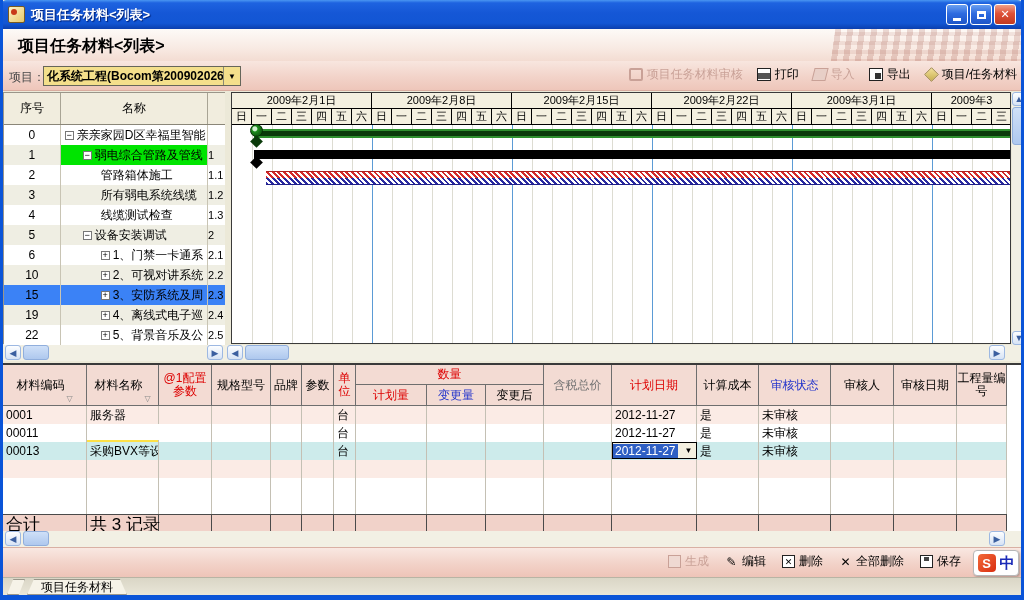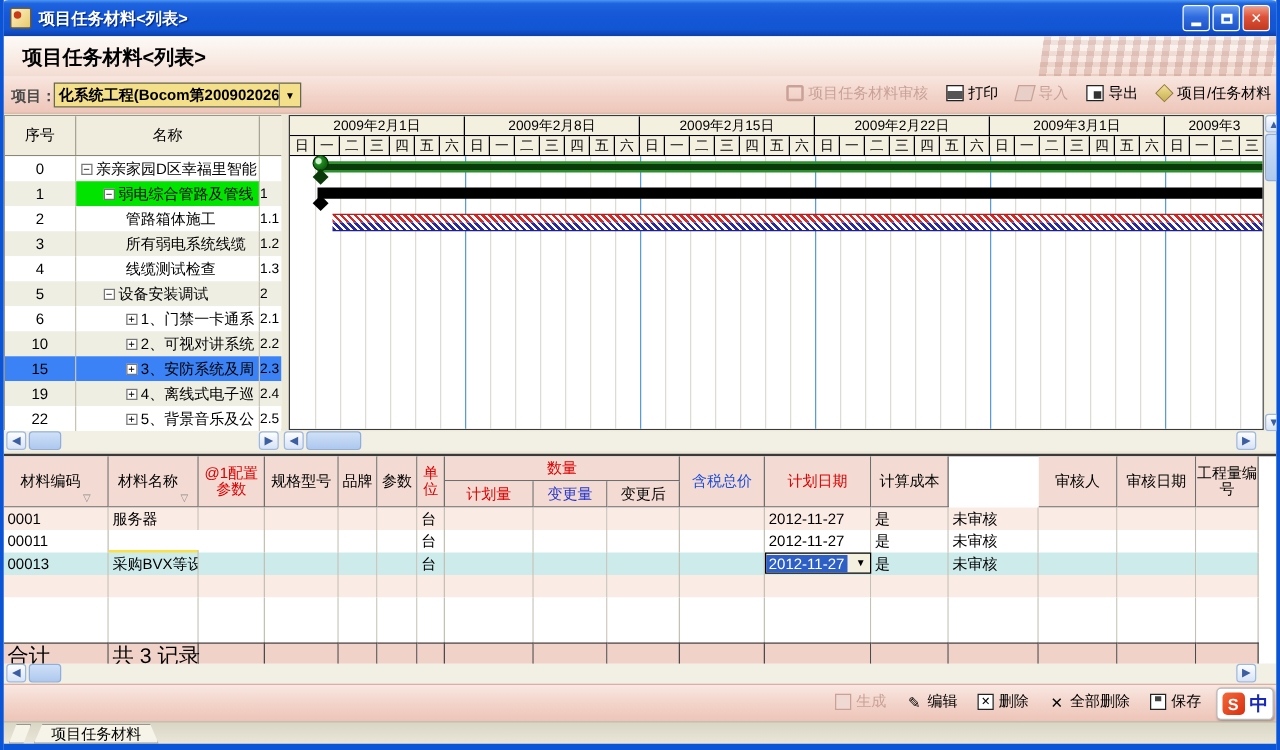--- a/index.html
+++ b/index.html
@@ -32,21 +32,21 @@
     background:
       repeating-linear-gradient(90deg, rgba(150,60,45,.35) 0 6px, rgba(250,235,228,.2) 6px 12px),
       repeating-linear-gradient(0deg, rgba(150,60,45,.25) 0 4px, rgba(250,235,228,.15) 4px 9px);
     transform:skewX(-8deg); }
   .page-heading { position:absolute; left:15px; top:7px; font-size:16px; font-weight:bold; }
 
   
   .toolbar { position:absolute; left:0; top:61px; width:1018px; height:30px;
     background:linear-gradient(180deg,#F8E6DF 0%,#F2D3C9 55%,#EEC6BA 100%);
     border-bottom:1px solid #D9AC9F; }
-  .proj-label { position:absolute; left:6px; top:8px; font-weight:bold; color:#4A4A4A; }
+  .proj-label { position:absolute; left:6px; top:8px; font-weight:normal; color:#4A4A4A; }
   .proj-select { position:absolute; left:40px; top:5px; width:198px; height:20px;
     background:#F4DF8B; border:1px solid #66665A; display:flex; align-items:center; cursor:pointer; }
   .proj-select .sel-text { flex:1; padding-left:3px; font-weight:bold; font-size:12px; white-space:nowrap; overflow:hidden; }
   .proj-select .sel-arrow { width:17px; height:100%; border-left:1px solid #8A8A74;
     display:flex; align-items:center; justify-content:center; font-size:8px; }
   .tb-buttons { position:absolute; right:4px; top:5px; display:flex; align-items:center; gap:14px; }
   .tb-btn { display:flex; align-items:center; gap:4px; cursor:pointer; font-size:12px; }
   .tb-btn.disabled { color:#C9A197; cursor:default; }
   .ticon { width:14px; height:13px; display:inline-block; position:relative; }
   .ticon-audit { border:2px solid #C9A197; border-radius:2px; }
@@ -427,28 +427,31 @@
       </div>
       <div class="mt-cell mt-hcell" style="left: 353px; top: 20px; width: 71px; height: 21px; color: rgb(221, 0, 0);">
         <span>计划量</span>
       </div>
       <div class="mt-cell mt-hcell" style="left: 424px; top: 20px; width: 59px; height: 21px; color: rgb(34, 51, 204);">
         <span>变更量</span>
       </div>
       <div class="mt-cell mt-hcell" style="left: 483px; top: 20px; width: 58px; height: 21px; color: rgb(0, 0, 0);">
         <span>变更后</span>
       </div>
-      <div class="mt-cell mt-hcell" style="left: 541px; top: 0px; width: 68px; height: 41px; color: #1d4ed8;">
+      <div class="mt-cell mt-hcell" style="left: 541px; top: 0px; width: 68px; height: 41px; color: #737373;">
         <span>含税总价</span>
       </div>
       <div class="mt-cell mt-hcell" style="left: 609px; top: 0px; width: 85px; height: 41px; color: rgb(221, 0, 0);">
         <span>计划日期</span>
       </div>
       <div class="mt-cell mt-hcell" style="left: 694px; top: 0px; width: 62px; height: 41px; color: rgb(0, 0, 0);">
         <span>计算成本</span>
+      </div>
+      <div class="mt-cell mt-hcell" style="left: 756px; top: 0px; width: 72px; height: 41px; color: rgb(34, 51, 204);">
+        <span>审核状态</span>
       </div>
       <div class="mt-cell mt-hcell" style="left: 828px; top: 0px; width: 63px; height: 41px; color: rgb(0, 0, 0); text-align: center;">
         <span>审核人</span>
       </div>
       <div class="mt-cell mt-hcell" style="left: 891px; top: 0px; width: 63px; height: 41px; color: rgb(0, 0, 0);">
         <span>审核日期</span>
       </div>
       <div class="mt-cell mt-hcell" style="left: 954px; top: 0px; width: 50px; height: 41px; color: rgb(0, 0, 0);">
         <span>工程量编号</span>
       </div>

